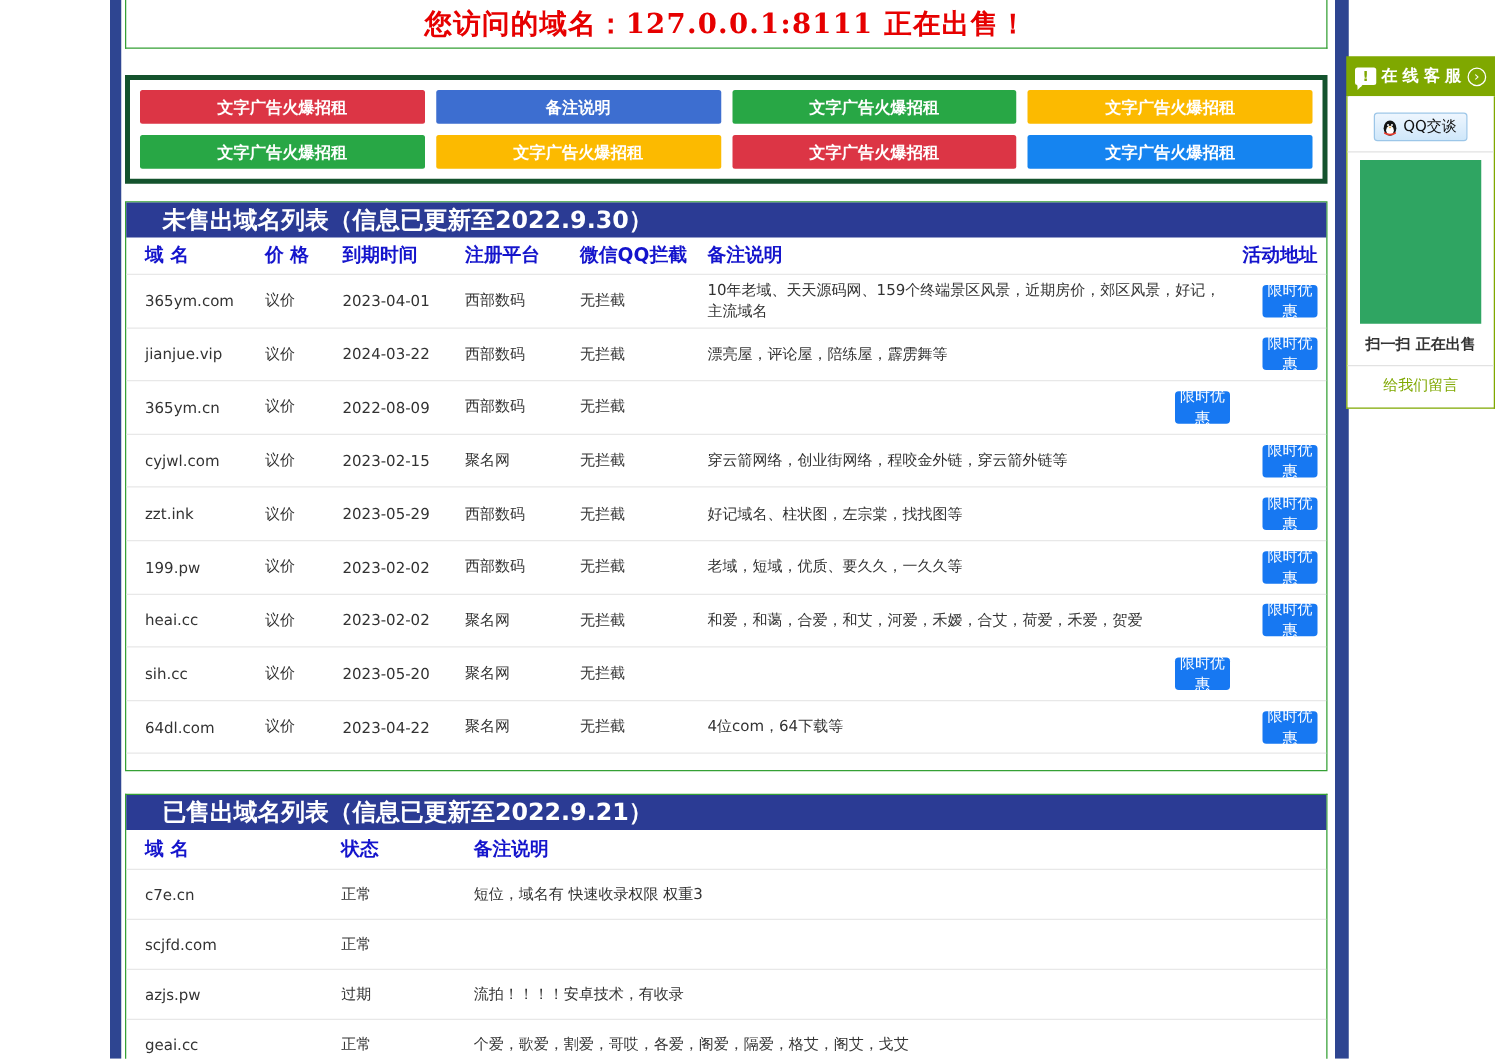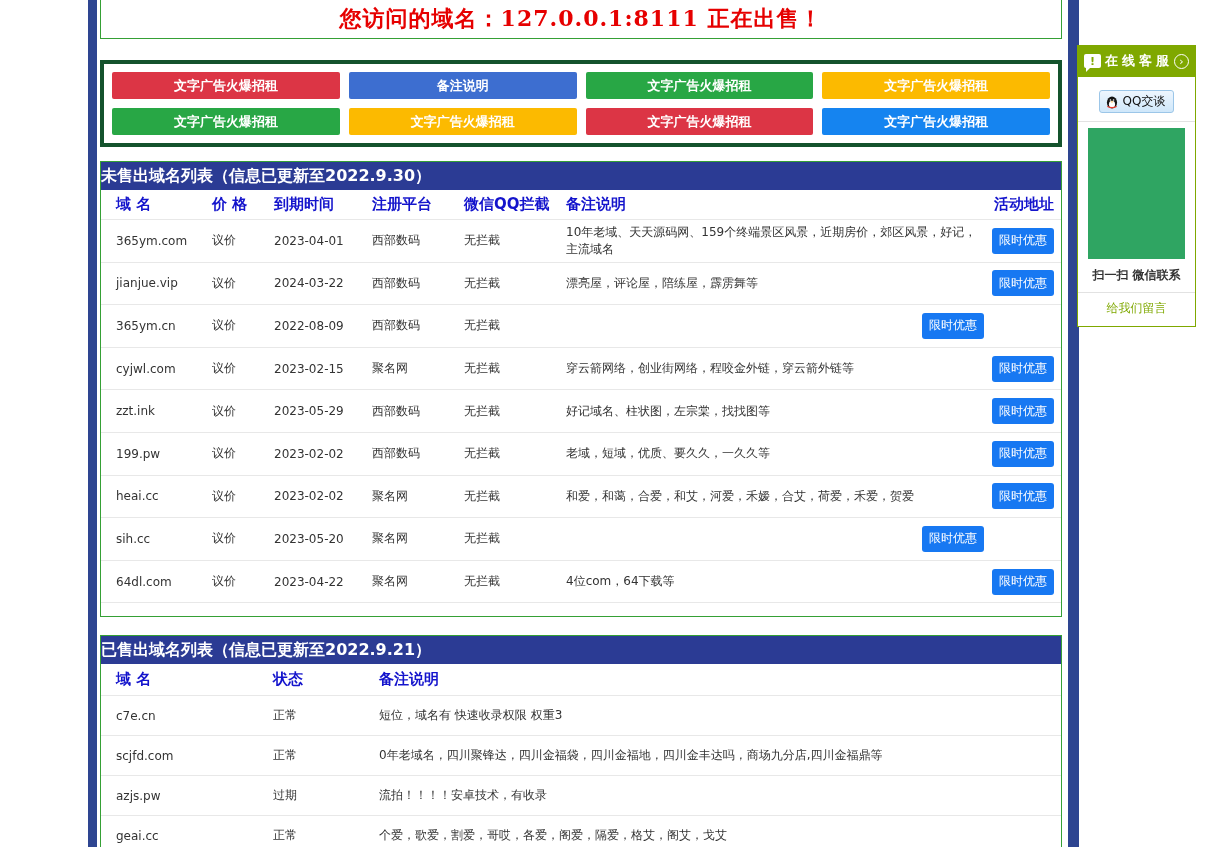--- a/index.html
+++ b/index.html
@@ -39,22 +39,22 @@
     display:flex; align-items:center; justify-content:center;
     color:#fff; font-size:13px; font-weight:bold;
   }
 
   
   .panel { background:#fff; border:1px solid #35a035; }
   .panel-unsold { margin-top:14px; padding-bottom:13px; }
   .panel-sold   { margin-top:18px; border-bottom:none; }
   .panel-title {
     height:28px; background:#2b3b94; color:#fff;
-    font-size:16px; font-weight:bold;
-    display:flex; align-items:center; padding-left:0;
+    font-size:19px; font-weight:bold;
+    display:flex; align-items:center; padding-left:29px;
   }
   .t1-row {
     display:grid;
     grid-template-columns:96px 62px 98px 92px 102px 1fr 70px;
     align-items:center;
     padding-left:15px; padding-right:7px;
     border-bottom:1px solid #e8e8e8;
   }
   .t2-row {
     display:grid;
@@ -64,21 +64,21 @@
     border-bottom:1px solid #e8e8e8;
   }
   .head-row { color:#1414cc; font-weight:bold; font-size:15px; }
   .t1-row.head-row { height:30px; }
   .t2-row.head-row { height:32px; }
   .t1-row.data-row { height:42.6px; font-size:12px; color:#333; }
   .t2-row.data-row { height:40px;  font-size:12px; color:#333; }
   .cell-action { justify-self:end; }
   .offer-btn {
     justify-self:end;
-    width:62px; height:26px; border:none; border-radius:3px;
+    width:44px; height:26px; border:none; border-radius:3px;
     background:#1778f2; color:#fff; font-size:12px; cursor:pointer;
     display:flex; align-items:center; justify-content:center;
     font-family:"DejaVu Sans", sans-serif;
   }
 
   
   .sidebar { position:absolute; left:1077px; top:45px; width:119px; z-index:5; }
   .sb-header {
     height:32px; background:#7fa800; display:flex; align-items:center;
     padding:0 7px;
@@ -247,21 +247,20 @@
       <span>备注说明</span>
     </div>
     <div class="t2-row data-row">
       <span>c7e.cn</span>
       <span>正常</span>
       <span>短位，域名有 快速收录权限 权重3</span>
     </div>
     <div class="t2-row data-row">
       <span>scjfd.com</span>
       <span>正常</span>
-      <span>0年老域名，四川聚锋达，四川金福袋，四川金福地，四川金丰达吗，商场九分店,四川金福鼎等</span>
     </div>
     <div class="t2-row data-row">
       <span>azjs.pw</span>
       <span>过期</span>
       <span>流拍！！！！安卓技术，有收录</span>
     </div>
     <div class="t2-row data-row">
       <span>geai.cc</span>
       <span>正常</span>
       <span>个爱，歌爱，割爱，哥哎，各爱，阁爱，隔爱，格艾，阁艾，戈艾</span>
@@ -285,17 +284,17 @@
           <circle cx="6.2" cy="5.8" r="0.9" fill="#ffffff"></circle>
           <circle cx="9.8" cy="5.8" r="0.9" fill="#ffffff"></circle>
           <path d="M6.6 7.4 L9.4 7.4 L8 8.9 Z" fill="#f5a623"></path>
           <path d="M2.6 12.2 Q8 15.4 13.4 12.2 L13.4 13.8 Q8 16.6 2.6 13.8 Z" fill="#e8392b"></path>
         </svg>
       </span>
       <span>QQ交谈</span>
     </button>
     <div class="sb-div div-a"></div>
     <div class="qr-placeholder"></div>
-    <div class="scan-hint">扫一扫 微信联系</div>
+    <div class="scan-hint">扫一扫 正在出售</div>
     <div class="sb-div div-b"></div>
     <div class="leave-msg">给我们留言</div>
   </div>
 </div>
 
 </body></html>

